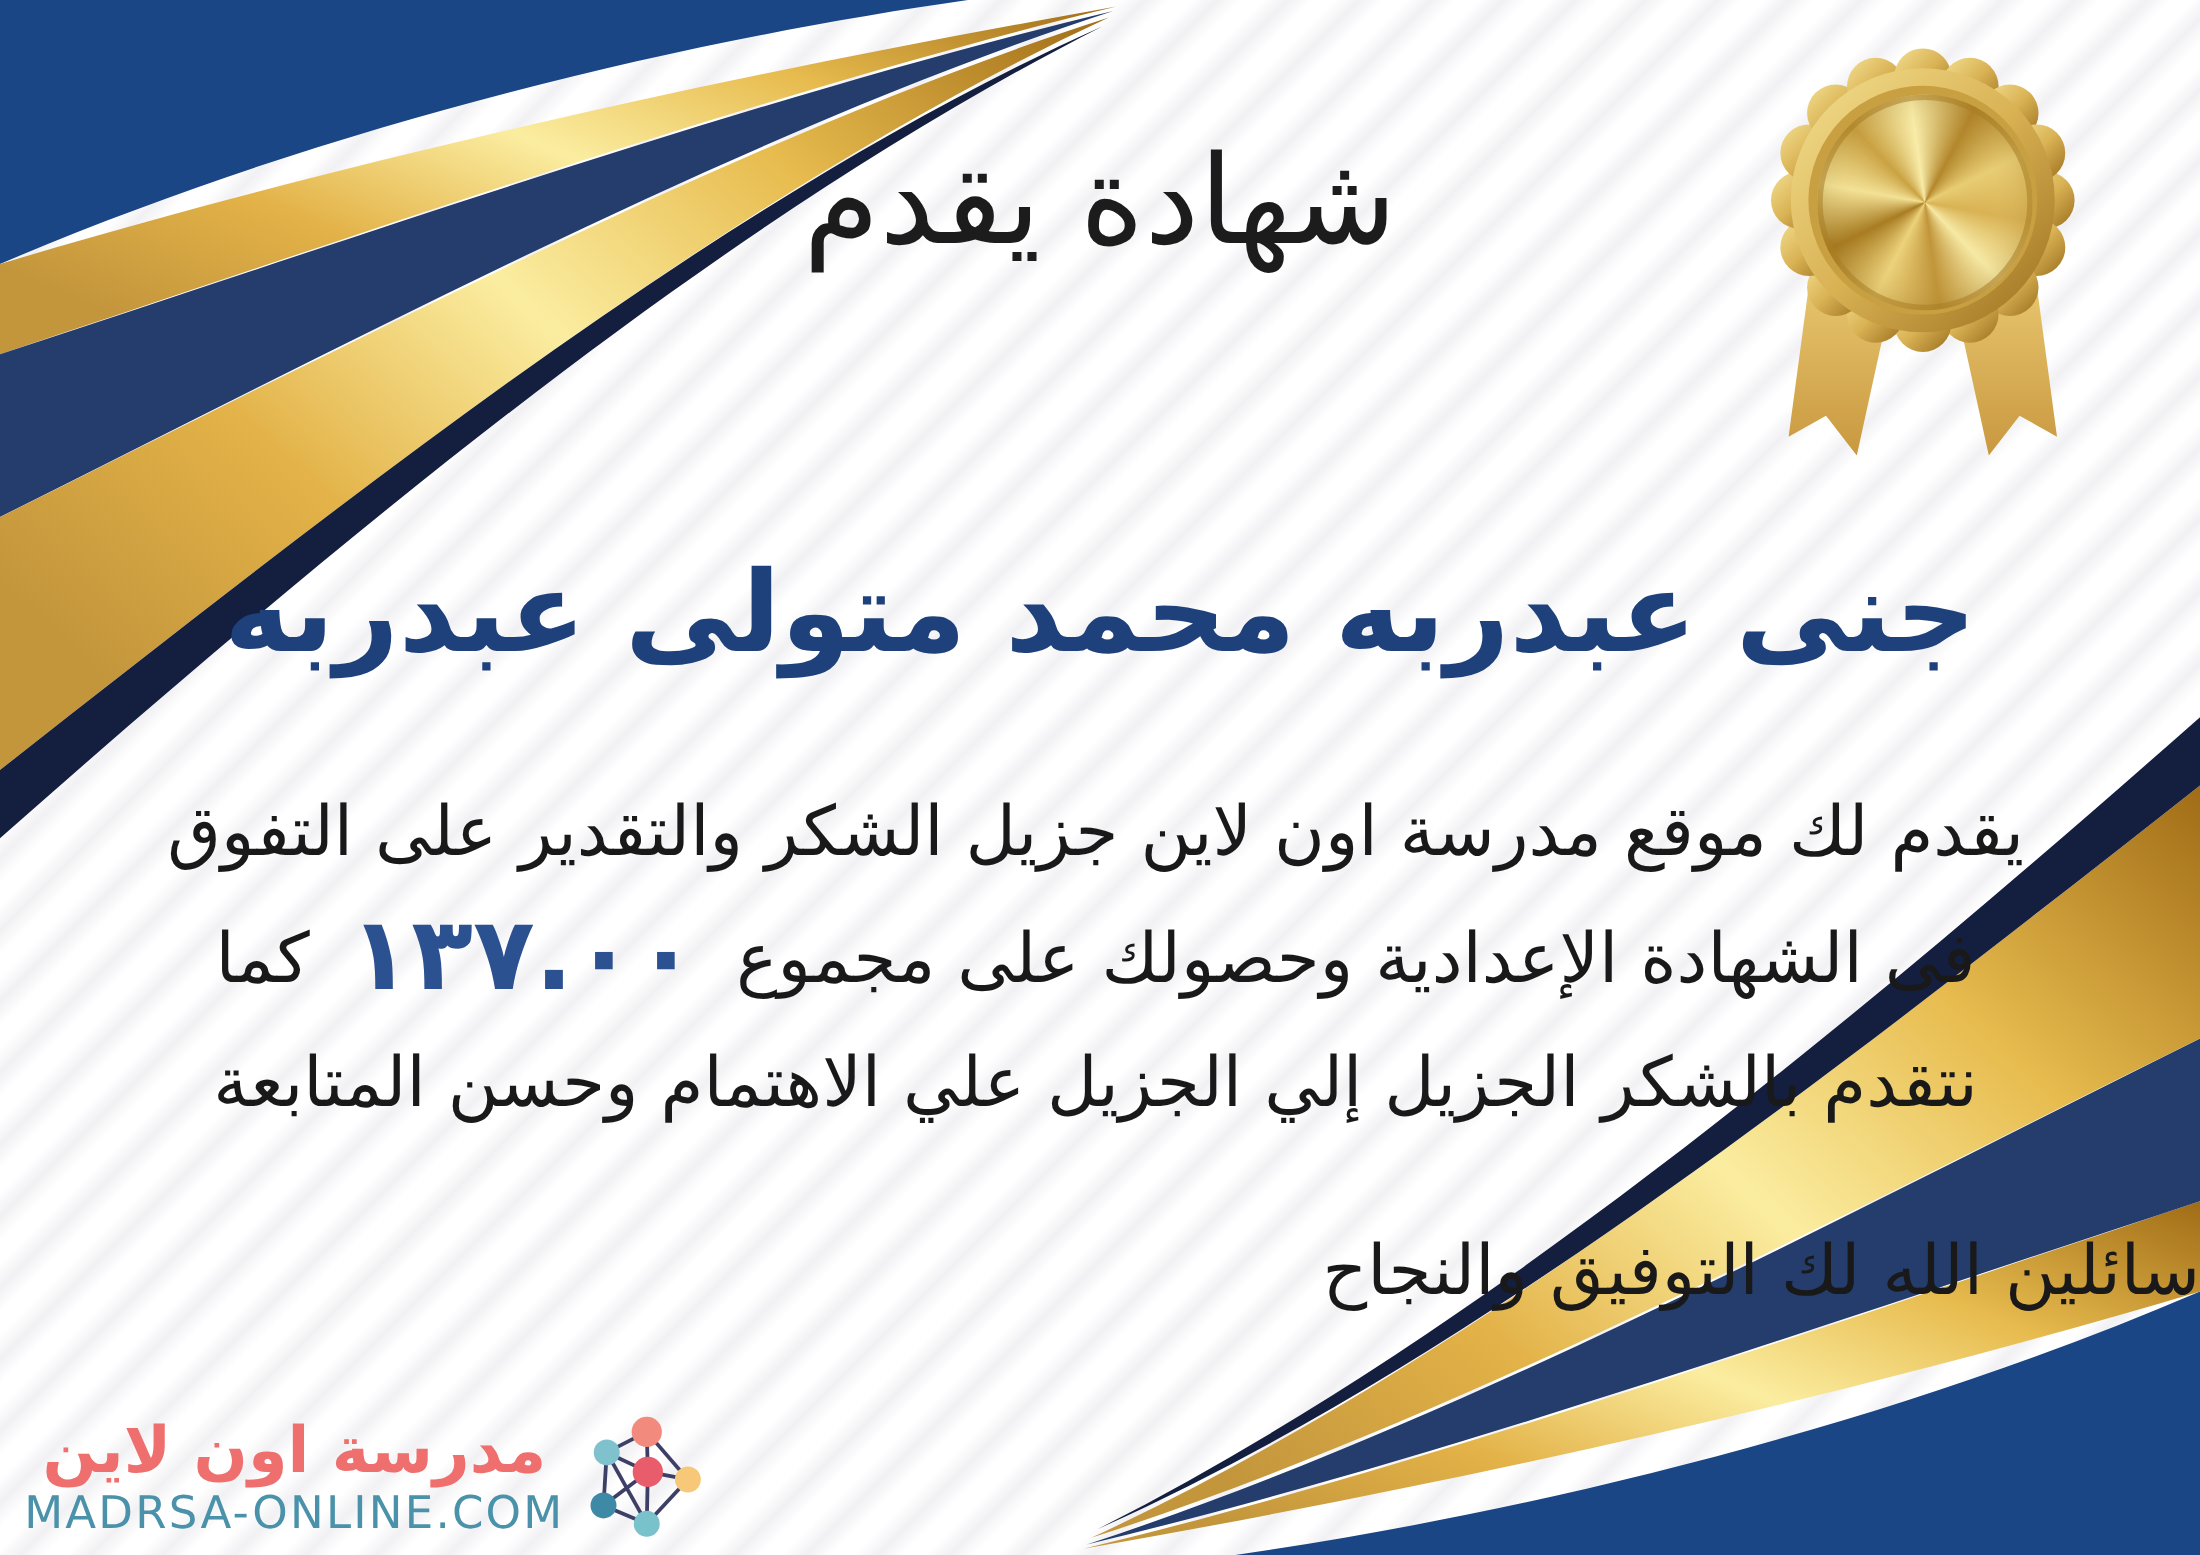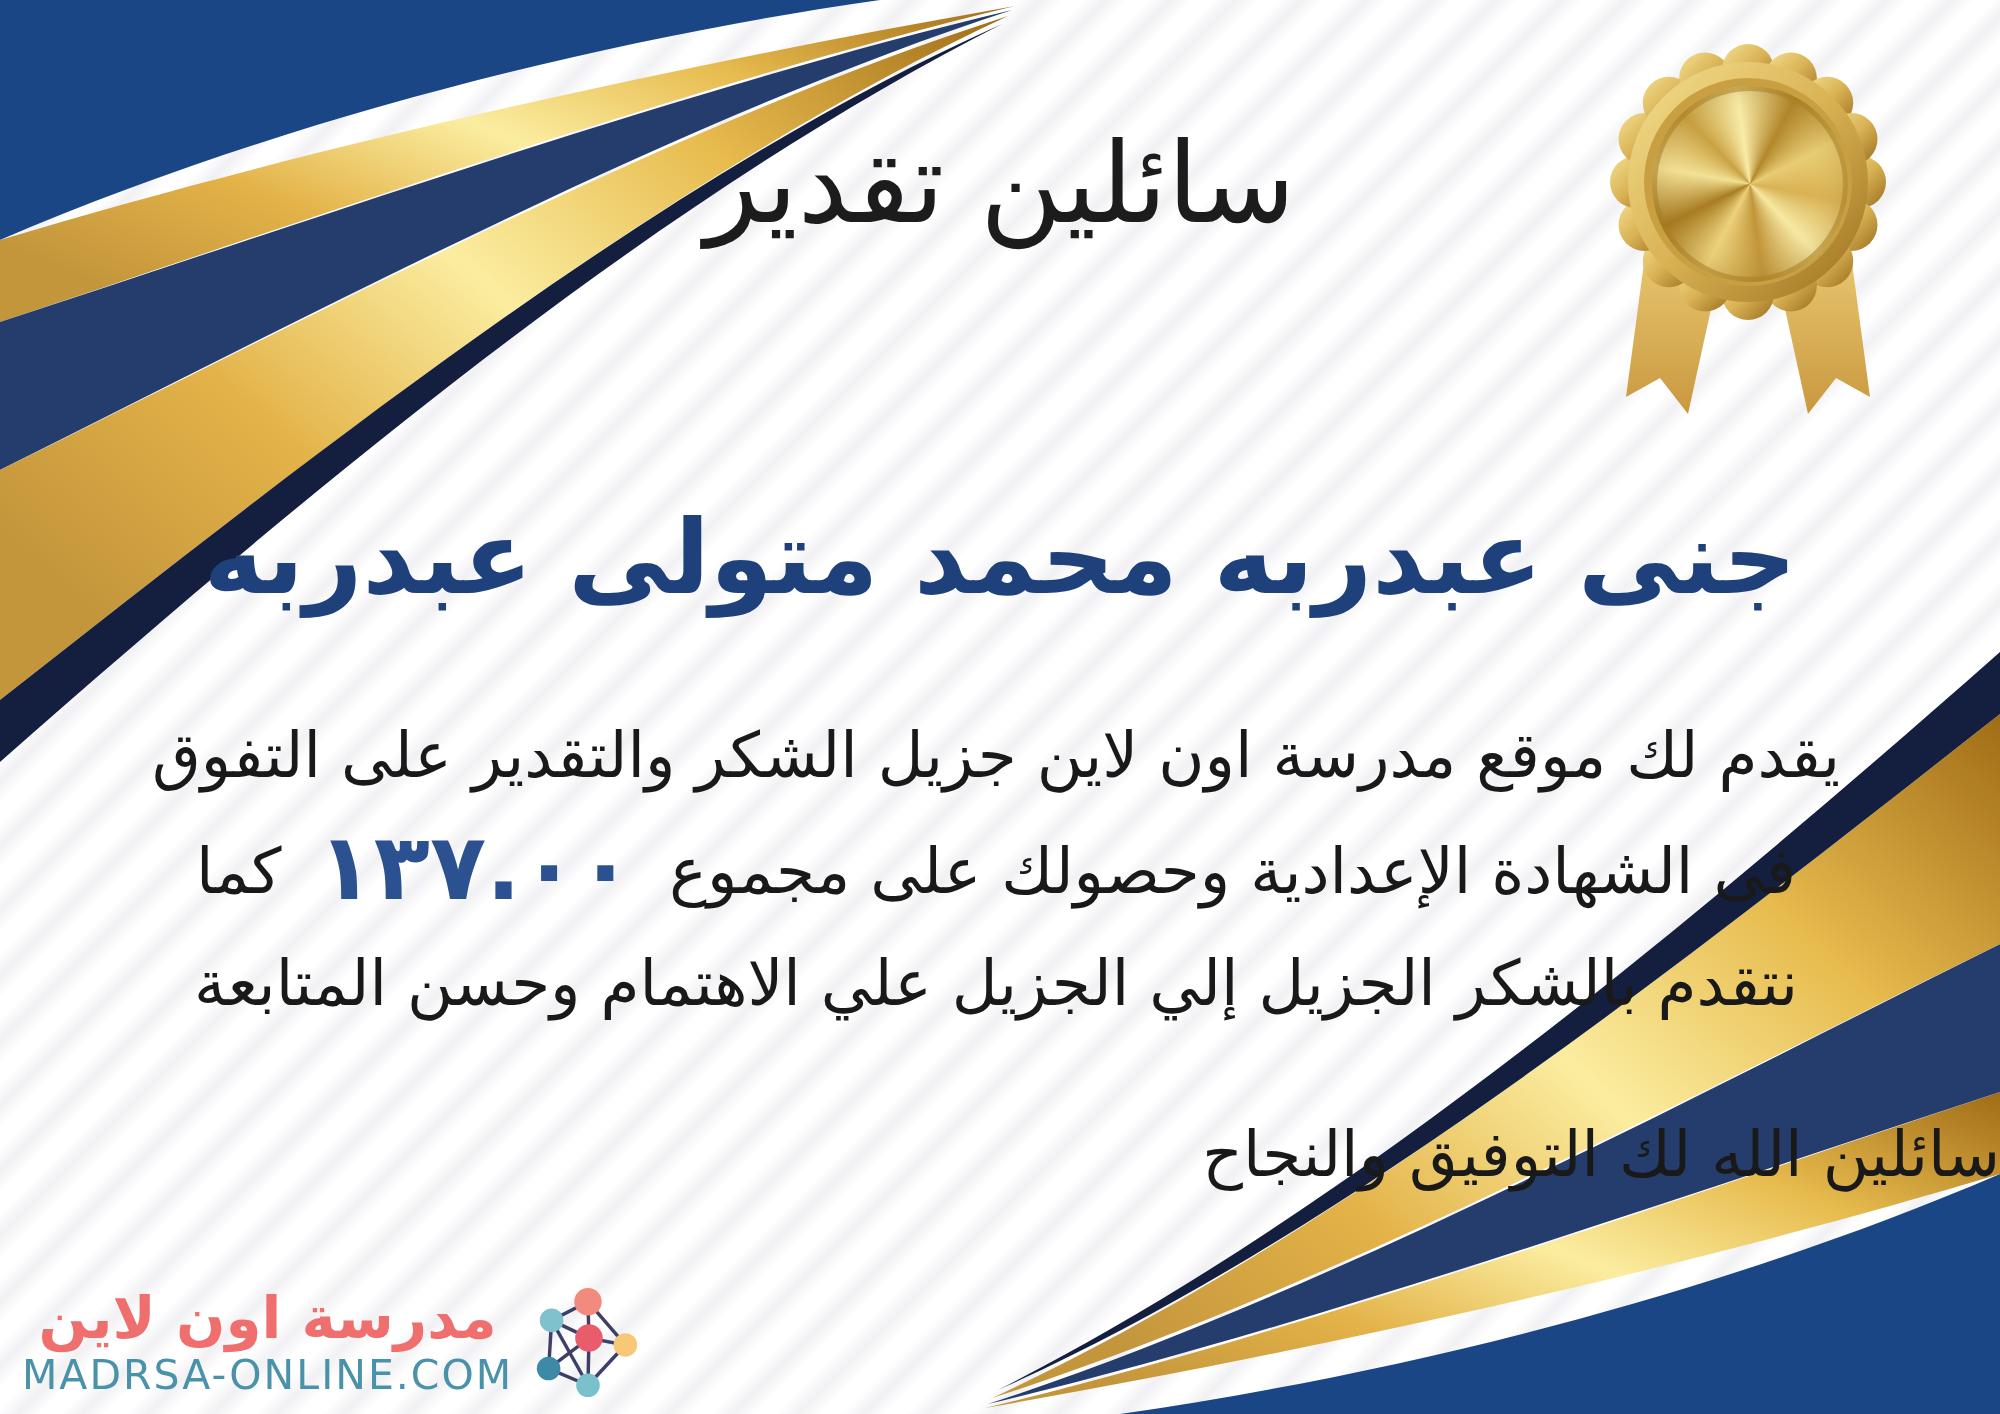--- a/index.html
+++ b/index.html
@@ -126,21 +126,21 @@
           <circle cx="42.9" cy="-103.5" r="26"></circle>
         <circle cx="79.2" cy="-79.2" r="26"></circle>
           <circle cx="103.5" cy="-42.9" r="26"></circle>
         <circle cx="0" cy="0" r="120"></circle>
       </g>
       <circle cx="0" cy="0" r="104" fill="#c9a041"></circle>
     </svg>
     <div class="medal-face"></div>
   </div>
 
-  <h1 class="title" dir="rtl">سائلين تقدير</h1>
+  <h1 class="title" dir="rtl">شهادة يقدم</h1>
 
   <h2 class="name" dir="rtl">جنى عبدربه محمد متولى عبدربه</h2>
 
   <div class="body-text" dir="rtl">
     <p><span>يقدم لك موقع مدرسة اون لاين جزيل الشكر  والتقدير على التفوق</span></p>
     <p>
       <span>فى الشهادة الإعدادية وحصولك على مجموع</span><span class="score">١٣٧.٠٠</span><span>كما</span>
     </p>
     <p><span>نتقدم  بالشكر الجزيل إلي الجزيل علي الاهتمام وحسن المتابعة</span></p>
   </div>

